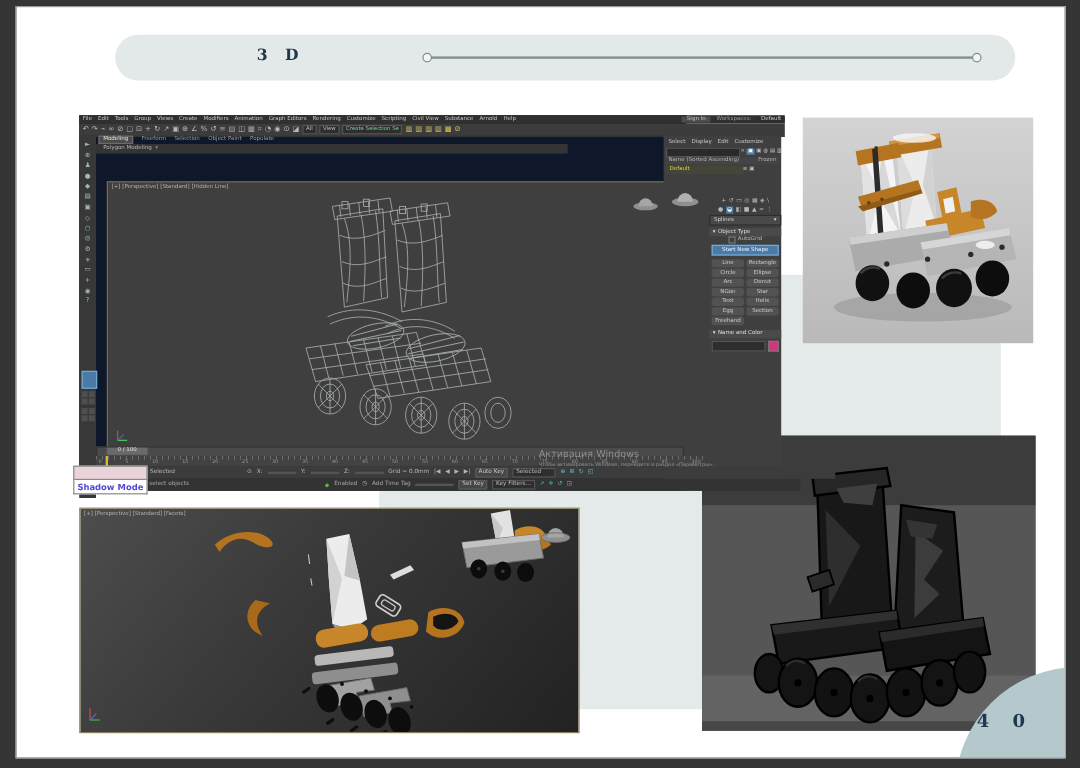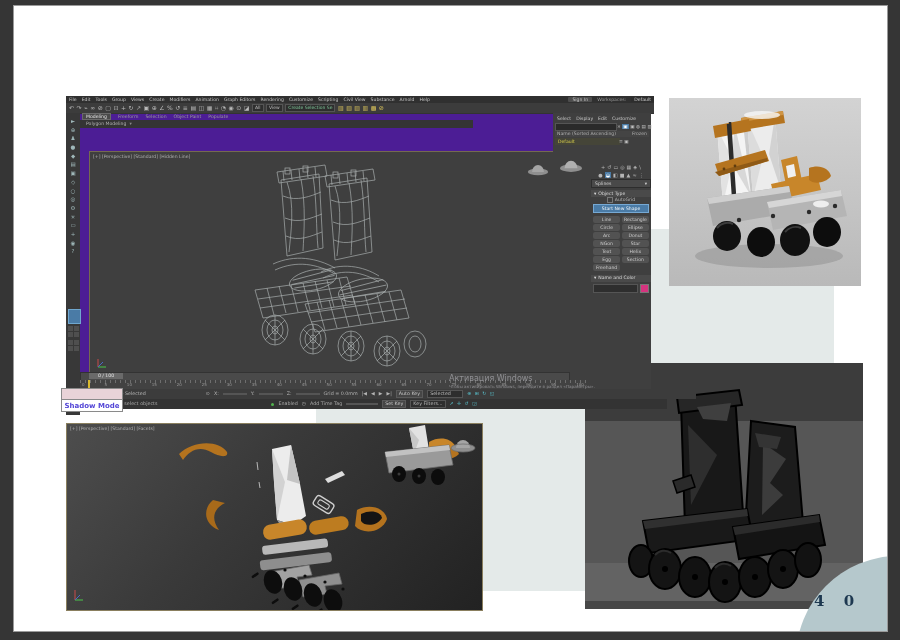--- a/index.html
+++ b/index.html
@@ -17,21 +17,21 @@
   .ring{position:absolute;top:-3px;width:6px;height:6px;border:1.5px solid #7e8c91;
         border-radius:50%;background:#f4f6f6;}
   
   .teal{position:absolute;left:302px;top:223px;width:518px;height:362px;background:#e4eae9;}
   
   .corner{position:absolute;left:782px;top:550px;width:204px;height:204px;border-radius:50%;
         background:#b5c8cc;}
   .pageno{position:absolute;left:800px;top:586px;font-family:"DejaVu Serif",serif;
         font-weight:bold;font-size:15px;letter-spacing:7px;color:#1d3850;}
   
-  .max{position:absolute;left:52px;top:90px;width:506px;height:313px;background:#4c1d95;
+  .max{position:absolute;left:52px;top:90px;width:506px;height:313px;background:#0f172a;
        color:#c8c8c8;font-size:5px;line-height:1.2;}
   .mx-menubar{position:absolute;left:0;top:0;width:585px;height:7px;background:#303030;
        display:flex;align-items:center;gap:5px;padding-left:3px;font-size:4.6px;color:#c4c4c4;
        white-space:nowrap;overflow:hidden;}
   .mx-menubar span{flex:none;}
   .mx-signin{background:#4d4d4d;padding:0 4px;border-radius:1px;margin-left:auto;}
   .mx-ws{color:#9a9a9a;}
   .mx-wsv{background:#2d2d2d;padding:0 3px;color:#cfcfcf;}
   .mx-toolbar{position:absolute;left:0;top:7px;width:585px;height:10px;background:#3c3c3c;
        display:flex;align-items:center;gap:2.5px;padding-left:3px;font-size:6px;color:#b9b9b9;
@@ -128,20 +128,27 @@
       background:linear-gradient(130deg,#4d4d4d 0%,#3a3a3a 40%,#222222 100%);
       border:1px solid #8a7f5e;overflow:hidden;}
   .render2{position:absolute;left:571px;top:357px;width:278px;height:246px;background:#565656;}
 </style>
 </head>
 <body>
 
 <div class="stage">
  <div class="page">
 
+  <div class="pill">
+    <span class="pill-title">3 D</span>
+    <div class="pill-line">
+      <span class="ring" style="left:-4px;"></span>
+      <span class="ring" style="right:-4px;"></span>
+    </div>
+  </div>
 
   <div class="teal"></div>
 
   <div class="render2">
     <svg width="278" height="246" viewBox="0 0 278 246">
       <rect x="0" y="0" width="278" height="246" fill="#565656"></rect>
       <rect x="0" y="0" width="278" height="58" fill="#3c3c3c"></rect>
       <rect x="0" y="200" width="278" height="46" fill="#636363"></rect>
       <rect x="0" y="238" width="278" height="8" fill="#474747"></rect>
 

